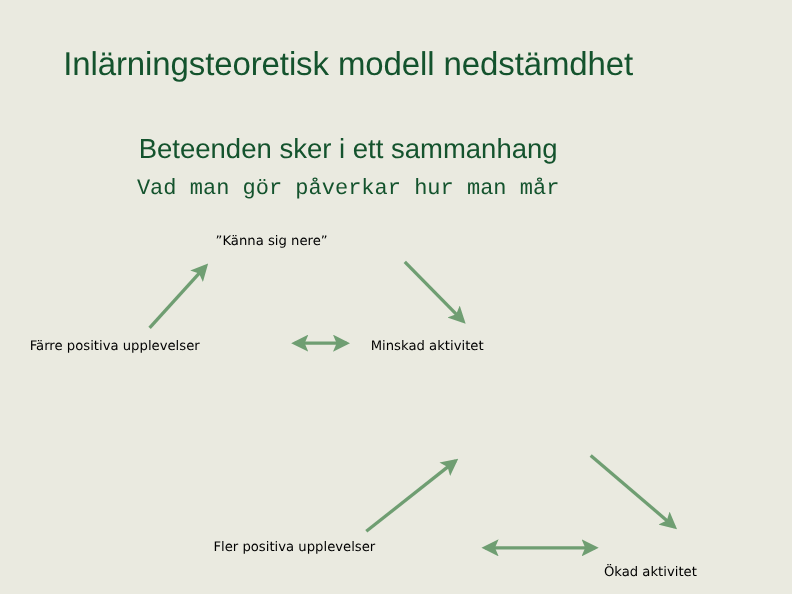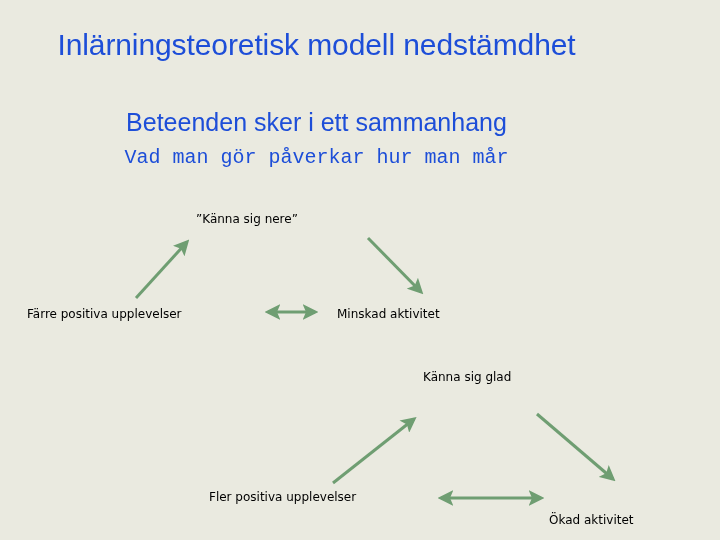--- a/index.html
+++ b/index.html
@@ -17,24 +17,24 @@
     position: relative;
     width: 720px;
     height: 540px;
     background: #eaeae0;
   }
 
   
   .heading {
     position: absolute;
     left: 0;
-    top: 26px;
+    top: 40px;
     width: 633px;
     text-align: center;
-    color: #1d4ed8;
+    color: #14532d;
   }
   .heading-line-1 {
     font-family: "Liberation Sans", sans-serif;
     font-size: 30px;
     line-height: 38px;
     letter-spacing: -0.1px;
     white-space: nowrap;
   }
   .heading-line-2 {
     font-family: "Liberation Sans", sans-serif;
@@ -56,21 +56,21 @@
     font-family: "DejaVu Sans", sans-serif;
     font-size: 12px;
     line-height: 22px;
     color: #000000;
     white-space: nowrap;
   }
   .node-depressed-mood   { left: 196px; top: 208px; }
   .node-fewer-positive   { left: 3px;   top: 303px; margin-left: 24px; }
   .node-reduced-activity { left: 337px; top: 303px; }
   .node-feel-happy       { left: 423px; top: 366px; }
-  .node-more-positive    { left: 194px; top: 486px; margin-left: 15px; }
+  .node-more-positive    { left: 194px; top: 486px; }
   .node-increased-activity { left: 549px; top: 489px; margin-top: 20px; }
 
   
   #arrows {
     position: absolute;
     left: 0;
     top: 0;
     width: 720px;
     height: 540px;
     pointer-events: none;
@@ -109,19 +109,18 @@
 
     <line x1="441" y1="498" x2="541" y2="498" stroke="#6f9e72" stroke-width="3" marker-start="url(#head-start)" marker-end="url(#head-end)"></line>
   </svg>
 
   <div class="node node-depressed-mood">”Känna sig nere”</div>
 
   <div class="node node-fewer-positive">Färre positiva upplevelser</div>
 
   <div class="node node-reduced-activity">Minskad aktivitet</div>
 
-  <div class="node node-feel-happy">Känna sig glad</div>
 
   <div class="node node-more-positive">Fler positiva upplevelser</div>
 
   <div class="node node-increased-activity">Ökad aktivitet</div>
 
 </div>
 
 </body></html>

